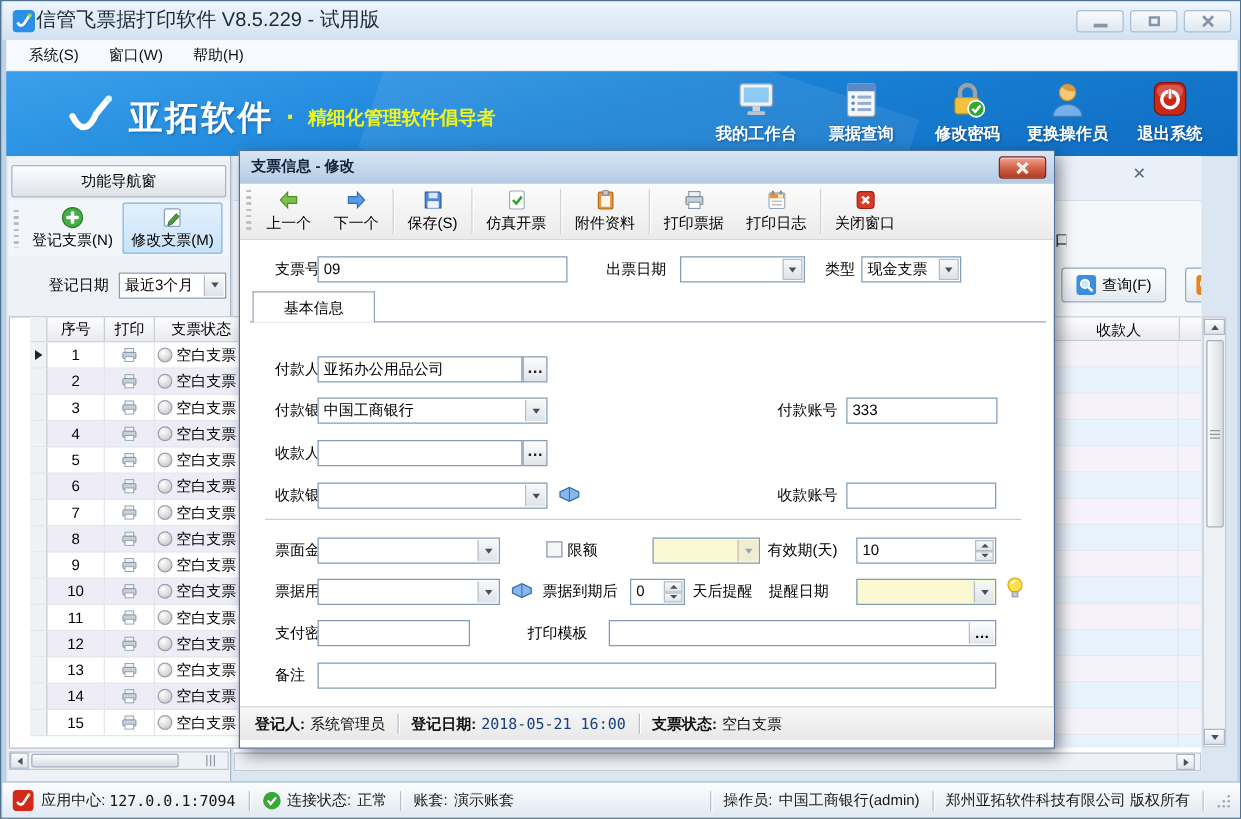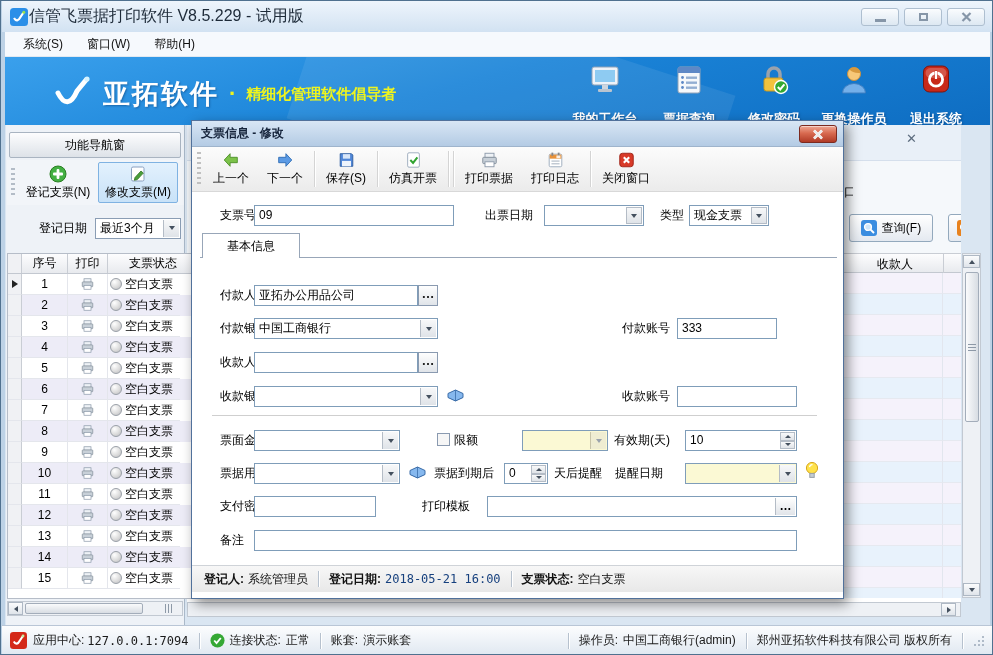--- a/index.html
+++ b/index.html
@@ -17,40 +17,40 @@
   .menubar{left:4px;top:31px;width:985px;height:25px;background:#f6f9fd;display:flex;align-items:center;padding-left:6px;border-bottom:1px solid #e2e9f1;}
   .mitem{font-size:12px;color:#111;padding:3px 12px;}
   
   .banner{left:4px;top:56px;width:985px;height:68px;background:linear-gradient(165deg,#3aa0ec 0%,#1b84d8 45%,#0e6dc2 100%);overflow:hidden;}
   .banner .sheen{position:absolute;left:30%;top:-30px;width:420px;height:160px;background:rgba(255,255,255,.08);transform:rotate(18deg);}
   .brandwrap{position:absolute;left:46px;top:18px;display:flex;align-items:center;gap:10px;}
   .brand{font-size:27px;font-weight:bold;color:#fff;letter-spacing:2px;text-shadow:1px 1px 2px rgba(0,40,90,.4);}
   .slogansep{font-size:22px;font-weight:bold;color:#eef41e;}
   .slogan{font-size:15px;font-weight:bold;color:#eef41e;}
   .baction{position:absolute;top:8px;width:80px;text-align:center;cursor:pointer;}
-  .baction .blabel{display:block;margin-top:15px;font-size:13px;font-weight:bold;color:#fff;text-shadow:1px 1px 2px rgba(0,40,90,.5);white-space:nowrap;}
+  .baction .blabel{display:block;margin-top:3px;font-size:13px;font-weight:bold;color:#fff;text-shadow:1px 1px 2px rgba(0,40,90,.5);white-space:nowrap;}
   
   .workspace{left:4px;top:124px;width:985px;height:500px;background:#dae6f2;}
   .leftpanel{left:5px;top:124px;width:179px;height:500px;background:#eef2f7;border-right:1px solid #aab9c9;}
   .navbtn{left:8px;top:131px;width:172px;height:26px;border:1px solid #a9b4c1;border-radius:2px;background:linear-gradient(#fdfdfe,#dde2e8);font-size:12px;text-align:center;line-height:24px;color:#000;}
   .ltoolbar{left:6px;top:159px;width:177px;height:45px;background:#f2f5f9;display:flex;align-items:center;}
   .lgrip{width:4px;height:30px;margin:0 3px 0 4px;background:repeating-linear-gradient(#b3bcc7 0 2px,transparent 2px 5px);}
   .ltbtn{width:80px;height:41px;display:flex;flex-direction:column;align-items:center;justify-content:center;gap:1px;border:1px solid transparent;border-radius:2px;}
   .ltbtn span.lt{font-size:12px;color:#000;white-space:nowrap;}
   .ltbtn.sel{background:linear-gradient(#e3f1fd,#c8e2f8);border:1px solid #7fb2e2;}
   .filterrow{left:6px;top:212px;width:177px;height:30px;display:flex;align-items:center;}
   .filterrow .flbl{font-size:12px;margin-left:32px;}
   .dropbox{position:relative;height:21px;background:#fff;border:1px solid #8a9db4;font-size:12px;line-height:19px;padding:0 4px;}
   .dropbox .arr{position:absolute;right:1px;top:1px;bottom:1px;width:16px;background:linear-gradient(#f7f8f9,#dfe3e8);border-left:1px solid #b4bcc6;display:flex;align-items:center;justify-content:center;}
   .tri-d{width:0;height:0;border-left:3.5px solid transparent;border-right:3.5px solid transparent;border-top:4px solid #44505e;}
   .tri-u{width:0;height:0;border-left:3.5px solid transparent;border-right:3.5px solid transparent;border-bottom:4px solid #44505e;}
   .tri-l{width:0;height:0;border-top:3.5px solid transparent;border-bottom:3.5px solid transparent;border-right:4px solid #44505e;}
   .tri-r{width:0;height:0;border-top:3.5px solid transparent;border-bottom:3.5px solid transparent;border-left:4px solid #44505e;}
   
-  .ltable{left:6px;top:252px;width:192px;height:346px;background:#fff;border:1px solid #b6bdc8;}
+  .ltable{left:6px;top:252px;width:192px;height:346px;background:#fff;border:1px solid #b6bdc8;padding-left:16px;}
   .lhead{display:flex;height:20px;background:linear-gradient(#fdfdfe,#e8eaee);border-bottom:1px solid #c3c8d0;}
   .lh{font-size:12px;text-align:center;line-height:19px;border-right:1px solid #c9cdd4;color:#000;}
   .lrow{display:flex;height:21px;background:#fff;}
   .lrow.alt{background:#edecf7;}
   .lrow .c{border-right:1px solid #e4e6ec;border-bottom:1px solid #e4e6ec;display:flex;align-items:center;justify-content:center;font-size:12px;}
   .c.sel{width:14px;background:#f0f1f4;border-right:1px solid #c9cdd4;}
   .c.num{width:46px;}
   .c.prt{width:40px;}
   .c.st{width:72px;justify-content:flex-start;gap:3px;padding-left:2px;white-space:nowrap;}
   .selarrow{width:0;height:0;border-top:4px solid transparent;border-bottom:4px solid transparent;border-left:6px solid #222;}
@@ -666,20 +666,28 @@
       </div>
       <div class="tsep"></div>
       <div class="titem">
         <svg width="19" height="18" viewBox="0 0 20 20">
             <rect x="3.5" y="2" width="13" height="16" rx="1.5" fill="#fff" stroke="#98a8ba"></rect>
             <path d="M6.5 10 l3 3.2 l4.8-6.2" stroke="#2fa32f" stroke-width="2.2" fill="none"></path>
           </svg>
         <span class="tl">仿真开票</span>
       </div>
       <div class="tsep"></div>
+      <div class="titem">
+        <svg width="19" height="18" viewBox="0 0 20 20">
+            <rect x="3.5" y="3" width="13" height="15" rx="1.5" fill="#e8923a" stroke="#b06818"></rect>
+            <rect x="6" y="6.5" width="8" height="9.5" fill="#fdf6ea"></rect>
+            <rect x="7.5" y="1.5" width="5" height="4" rx="1" fill="#c8c8c8" stroke="#8a8a8a"></rect>
+          </svg>
+        <span class="tl">附件资料</span>
+      </div>
       <div class="tsep"></div>
       <div class="titem">
         <svg width="19" height="18" viewBox="0 0 20 20">
             <rect x="5" y="2.5" width="10" height="5" fill="#eef2f6" stroke="#8a98a8"></rect>
             <rect x="2.5" y="7" width="15" height="7" rx="1" fill="#c8d0d8" stroke="#808c98"></rect>
             <rect x="5" y="12" width="10" height="5.5" fill="#fff" stroke="#8a98a8"></rect>
           </svg>
         <span class="tl">打印票据</span>
       </div>
       <div class="titem">
@@ -720,21 +728,21 @@
 
     <span class="lbl" style="left:28px;top:164px;">付款人</span>
     <div class="inp" style="left:62px;top:164px;width:164px;"><span>亚拓办公用品公司</span></div>
     <div class="ebtn" style="left:226px;top:164px;">…</div>
 
     <span class="lbl" style="left:28px;top:197px;">付款银行</span>
     <div class="inp" style="left:62px;top:197px;width:184px;"><span>中国工商银行</span><span class="arr" style="position:absolute;right:1px;top:1px;bottom:1px;width:16px;display:flex;align-items:center;justify-content:center;background:linear-gradient(#f7f8f9,#dfe3e8);border-left:1px solid #b4bcc6;">
           <span class="tri-d"></span>
         </span></div>
     <span class="lbl" style="left:422px;top:197px;width:56px;text-align:right;">付款账号</span>
-    <div class="inp" style="left:485px;top:197px;width:100px;"><span>333</span></div>
+    <div class="inp" style="left:485px;top:197px;width:121px;"><span>333</span></div>
 
     <span class="lbl" style="left:28px;top:231px;">收款人</span>
     <div class="inp" style="left:62px;top:231px;width:164px;"><span></span></div>
     <div class="ebtn" style="left:226px;top:231px;">…</div>
 
     <span class="lbl" style="left:28px;top:265px;">收款银行</span>
     <div class="inp" style="left:62px;top:265px;width:184px;"><span></span><span class="arr" style="position:absolute;right:1px;top:1px;bottom:1px;width:16px;display:flex;align-items:center;justify-content:center;background:linear-gradient(#f7f8f9,#dfe3e8);border-left:1px solid #b4bcc6;">
           <span class="tri-d"></span>
         </span></div>
     <svg class="abs" style="left:254px;top:266px;" width="19" height="17" viewBox="0 0 19 17">

